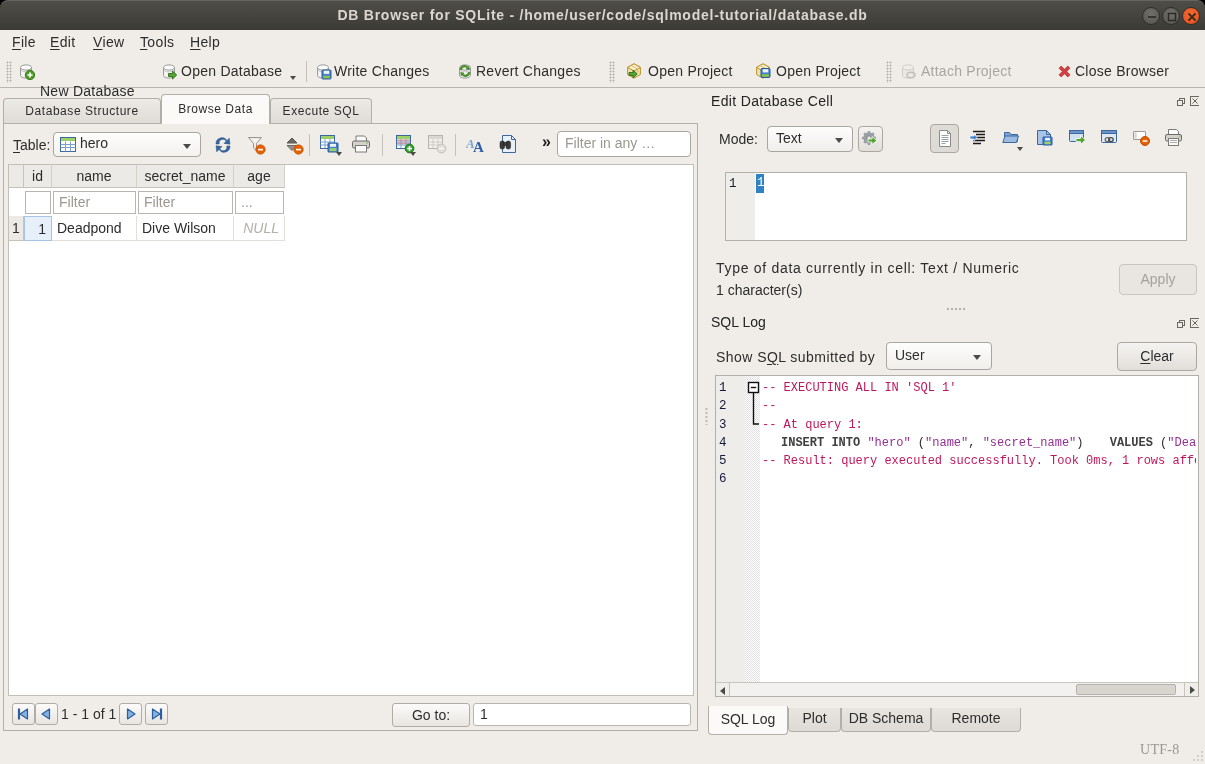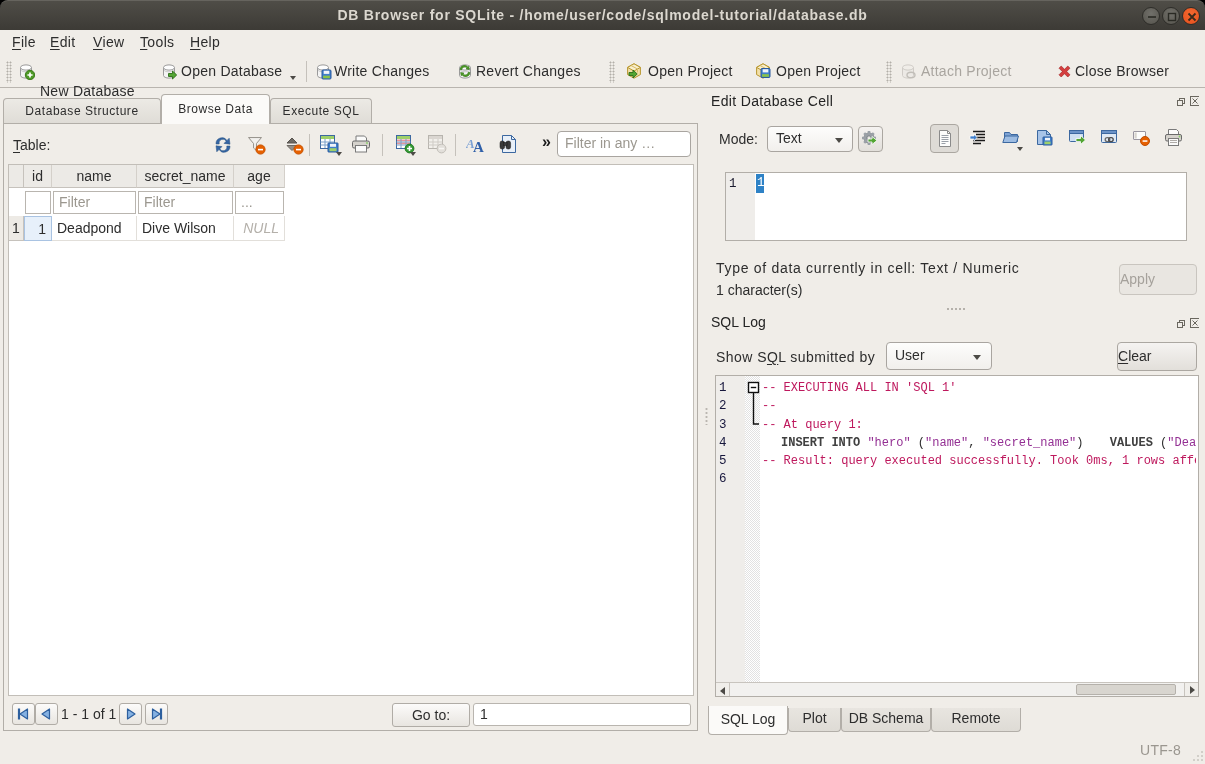--- a/index.html
+++ b/index.html
@@ -69,21 +69,21 @@
 #goto-btn { position:absolute; background:linear-gradient(#fcfbfa,#e8e5e0);
   border:1px solid #b0aca6; border-radius:3px; text-align:center; font-size:14px; }
 #goto-input { position:absolute; background:#fff; border:1px solid #b9b5af; border-radius:3px;
   font-size:14px; padding-left:6px; }
 
 
 .dock-title { position:absolute; font-size:14px; color:#232323; }
 .combo { position:absolute; background:linear-gradient(#fdfdfc,#f1efec);
   border:1px solid #a9a5a0; border-radius:4px; font-size:14px; }
 .pushbtn { position:absolute; background:linear-gradient(#f5f3f1,#e2dfda);
-  border:1px solid #aba7a1; border-radius:4px; font-size:14px; }
+  border:1px solid #aba7a1; border-radius:4px; text-align:center; font-size:14px; }
 
 #cell-editor { position:absolute; left:725px; top:172px; width:462px; height:69px;
   background:#fff; border:1px solid #b2aea8; }
 
 #sql-editor { position:absolute; left:715px; top:375px; width:484px; height:322px;
   background:#fff; border:1px solid #b2aea8; font-family:"Liberation Mono", monospace;
   font-size:12px; }
 .cm { color:#be185d; }
 .kw { color:#404040; font-weight:bold;margin-left:19px; }
 .st { color:#932f93; }
@@ -203,20 +203,29 @@
     </svg>
     <div class="tbtn" style="left:1075px;">Close Browser</div>
   </div>
 
   <div class="tab" style="left:3px; top:98px; width:158px; height:26px; line-height:25px;">Database Structure</div>
   <div class="tab active" style="left:161px; top:94px; width:109px; height:30px; line-height:29px; z-index:3;">Browse Data</div>
   <div class="tab" style="left:270px; top:98px; width:102px; height:26px; line-height:25px;">Execute SQL</div>
 
   <div id="lpanel">
     <div style="position:absolute; left:9px; top:13px; font-size:14px;"><span class="mn">T</span>able:</div>
+    <div id="combo-table">
+      <svg width="16" height="16" style="position:absolute; left:6px; top:4px;">
+        <rect x="0.5" y="0.5" width="15" height="14" fill="#fff" stroke="#3c68a0"></rect>
+        <rect x="1" y="1" width="14" height="3" fill="#9ed06a"></rect>
+        <path d="M0.5 7.5 h15 M0.5 10.5 h15 M5.5 4.5 v10 M10.5 4.5 v10" stroke="#7aa0c8"></path>
+      </svg>
+      <span style="position:absolute; left:26px; top:2px; font-size:14px;">hero</span>
+      <div class="carr" style="right:9px; top:11px;"></div>
+    </div>
     <svg class="abs" style="left:210px; top:12px;" width="18" height="18">
       <path d="M2 8 A6 6 0 0 1 13 4.4 l2.2-2.2 0.8 6 -6-0.8 2.2-2.2 A3.8 3.8 0 0 0 5.2 8 Z" fill="#3465a4" stroke="#26507f" stroke-width="0.5"></path>
       <path d="M16 10 A6 6 0 0 1 5 13.6 l-2.2 2.2 -0.8-6 6 0.8 -2.2 2.2 A3.8 3.8 0 0 0 12.8 10 Z" fill="#3465a4" stroke="#26507f" stroke-width="0.5"></path>
     </svg>
     <svg class="abs" style="left:243px; top:12px;" width="19" height="19">
       <path d="M1.5 1.5 h13 l-5 6 v7 l-3 -2.5 v-4.5 z" fill="#dcd9d4" stroke="#9a968f"></path>
       <path d="M3 2.3 h10 l-4.2 5 v6 l-1.6 -1.4 v-4.6 z" fill="#f2f1ee" stroke="none"></path>
       <circle cx="13.5" cy="13.5" r="4.6" fill="#e66000" stroke="#c85400"></circle>
       <rect x="11" y="12.8" width="5" height="1.6" fill="#fff"></rect>
     </svg>
@@ -443,21 +452,21 @@
       </div>
       <div class="abs" style="left:360px; top:1px; width:100px; height:11px; background:#d8d5cf; border:1px solid #b5b1ab; border-radius:2px;"></div>
     </div>
   </div>
 
   <div class="btab active" style="left:708px; top:706px; width:80px; height:29px; line-height:27px; z-index:3;">SQL Log</div>
   <div class="btab" style="left:788px; top:708px; width:53px; height:24px; line-height:21px;">Plot</div>
   <div class="btab" style="left:841px; top:708px; width:90px; height:24px; line-height:21px;">DB Schema</div>
   <div class="btab" style="left:931px; top:708px; width:90px; height:24px; line-height:21px;">Remote</div>
 
-  <div style="position:absolute; left:1140px; top:742px; color:#9a968f; font-size:14px; letter-spacing:0.3px;">UTF-8</div>
+  <div style="position:absolute; left:1140px; top:742px; color:#9a968f; font-size:14px; letter-spacing:0.3px;font-family:Liberation Serif, serif;">UTF-8</div>
   <svg class="abs" style="left:1192px; top:750px;" width="12" height="12">
     <g fill="#c9c5bf">
         <circle cx="10" cy="2" r="1"></circle>
         <circle cx="6" cy="6" r="1"></circle>
         <circle cx="10" cy="6" r="1"></circle>
         <circle cx="2" cy="10" r="1"></circle>
         <circle cx="6" cy="10" r="1"></circle>
         <circle cx="10" cy="10" r="1"></circle>
       </g>
   </svg>

